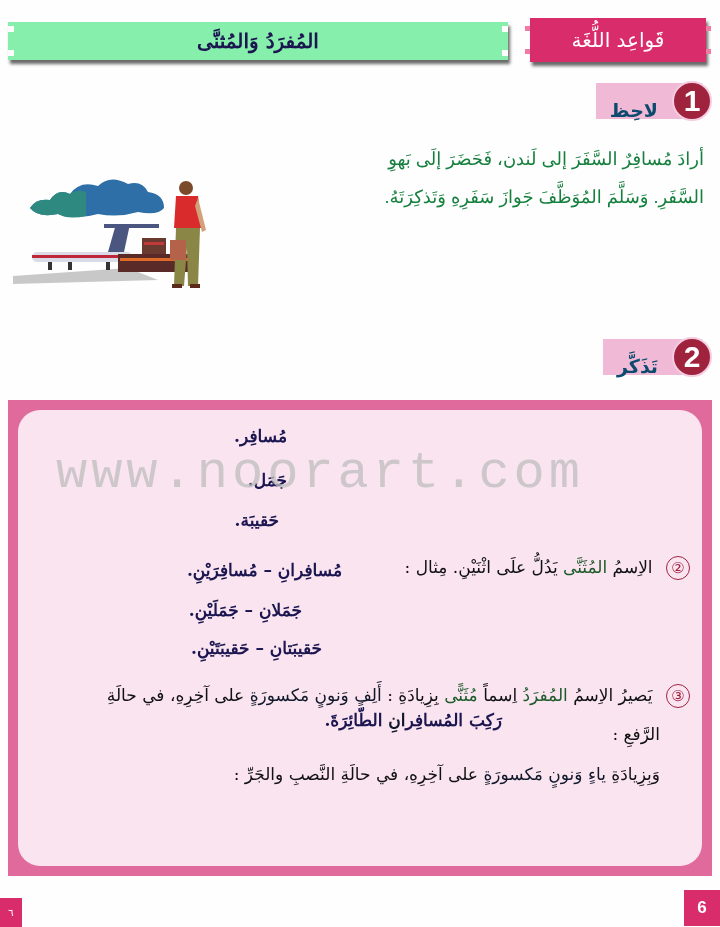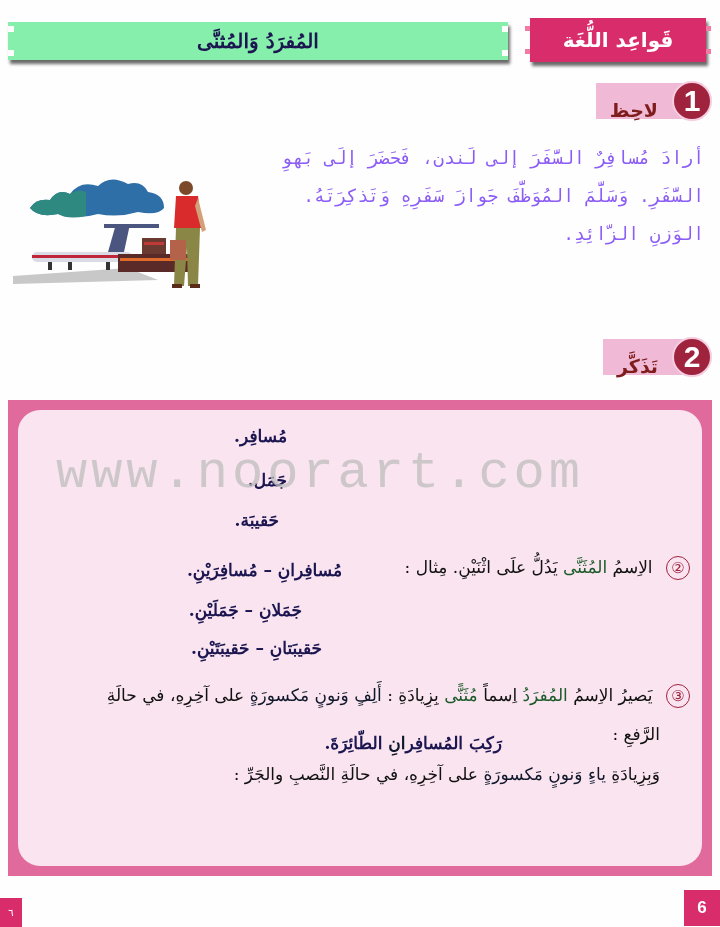--- a/index.html
+++ b/index.html
@@ -12,45 +12,45 @@
     background: #86efac; box-shadow: 2px 4px 3px #6a6a6a;
     display: flex; align-items: center; justify-content: center;
   }
   .hdr-title-bar .notch { position: absolute; width: 6px; height: 6px; background: #fefefe; }
   .hdr-title { font-family: "DejaVu Serif", serif; font-size: 20px; font-weight: bold; color: #1b1550; direction: rtl; }
   .hdr-cat-bar {
     position: absolute; left: 530px; top: 18px; width: 176px; height: 44px;
     background: #d92c6a; box-shadow: 2px 4px 3px #6a6a6a;
     display: flex; align-items: center; justify-content: center;
   }
-  .hdr-cat { font-family: "DejaVu Sans", sans-serif; font-size: 20px; font-weight: bold; color: #fff; direction: rtl; }
+  .hdr-cat { font-family: "DejaVu Sans", sans-serif; font-size: 20px; font-weight: normal; color: #fff; direction: rtl; }
   .notch-px { position: absolute; width: 5px; height: 5px; background: #f07aa2; }
 
   
   .sec-head {
     position: absolute; right: 8px; height: 38px;
     display: flex; flex-direction: row-reverse; align-items: center;
   }
   .sec-num {
     width: 40px; height: 40px; border-radius: 50%; background: #a0233e;
     color: #fff; font-family: "Liberation Sans", sans-serif; font-weight: bold; font-size: 30px;
     display: flex; align-items: center; justify-content: center; position: relative; z-index: 2;
     border: 2px solid #f5cde0;
   }
   .sec-label-box {
     background: #f0b9d6; height: 36px; padding: 0 44px 0 14px; margin-right: -30px;
     display: flex; align-items: center;
   }
-  .sec-label { font-size: 19px; font-weight: bold; color: #7f1d1d; direction: rtl; margin-top: 18px; }
+  .sec-label { font-size: 19px; font-weight: bold; color: #0c4a6e; direction: rtl; margin-top: 18px; }
 
   
   .passage {
     position: absolute; left: 228px; top: 140px; width: 476px;
     direction: rtl; text-align: right;
-    font-family: Liberation Mono, monospace; font-size: 18px; line-height: 38px; color: #8b5cf6;
+    font-family: Liberation Sans, sans-serif; font-size: 18px; line-height: 38px; color: #15803d;
   }
   .passage p { margin: 0; }
 
   
   .illus { position: absolute; left: 8px; top: 158px; width: 210px; height: 140px; }
 
   
   .rem-box {
     position: absolute; left: 8px; top: 400px; width: 704px; height: 476px;
     background: #e06a9c; padding: 10px;
@@ -108,21 +108,20 @@
 <div class="sec-head" style="top:82px">
   <div class="sec-num">1</div>
   <div class="sec-label-box">
     <span class="sec-label">لاحِظ</span>
   </div>
 </div>
 
 <div class="passage">
   <p>أرادَ مُسافِرٌ السَّفَرَ إلى لَندن، فَحَضَرَ إلَى بَهوِ</p>
   <p>السَّفَرِ. وَسَلَّمَ المُوَظَّفَ جَوازَ سَفَرِهِ وَتَذكِرَتَهُ.</p>
-  <p>الوَزنِ الزّائِدِ.</p>
 </div>
 
 <svg class="illus" viewBox="0 0 210 140">
   <path d="M22 50 Q28 40 42 42 Q50 30 62 36 Q72 22 90 28 Q102 16 120 26 Q134 22 140 34 Q156 36 156 50 Q150 58 130 54 Q110 60 90 56 Q70 62 50 56 Q30 60 22 50 Z" fill="#2f6fa8"></path>
   <path d="M22 50 Q28 40 42 42 Q50 30 62 36 Q70 30 78 34 L78 58 Q60 62 50 56 Q30 60 22 50 Z" fill="#2e8a80"></path>
   <path d="M5 118 L120 110 L150 122 L5 126 Z" fill="#c8c8c8"></path>
   <rect x="24" y="94" width="100" height="10" rx="5" fill="#d9dbe6"></rect>
   <rect x="24" y="97" width="95" height="3" fill="#c0263a"></rect>
   <path d="M100 94 L108 66 L122 66 L116 94 Z" fill="#4a5680"></path>
   <rect x="96" y="66" width="55" height="4" fill="#4a5680"></rect>
@@ -162,21 +161,21 @@
     </div>
     <div class="ex" style="right:360px;top:150px">مُسافِرانِ – مُسافِرَيْنِ.</div>
     <div class="ex" style="right:400px;top:190px">جَمَلانِ – جَمَلَيْنِ.</div>
     <div class="ex" style="right:380px;top:228px">حَقيبَتانِ – حَقيبَتَيْنِ.</div>
 
     <div class="rule" style="top:274px;left:10px">
       <span class="rule-num">③</span>
       <span>يَصيرُ الاِسمُ </span><span class="green">المُفرَدُ</span><span> اِسماً </span><span class="green">مُثَنًّى</span><span> بِزِيادَةِ : </span><span class="red">أَلِفٍ وَنونٍ مَكسورَةٍ</span><span> على آخِرِهِ، في حالَةِ</span>
     </div>
     <div class="rule" style="top:314px;right:42px">الرَّفعِ :</div>
-    <div class="ex" style="top:323px;right:200px">
+    <div class="ex" style="top:300px;right:200px">
       <span>رَكِبَ المُسافِر</span><span class="red">انِ</span><span> الطّائِرَةَ.</span>
     </div>
     <div class="rule" style="top:354px;right:42px">
       <span>وَبِزِيادَةِ </span><span class="red">ياءٍ وَنونٍ مَكسورَةٍ</span><span> على آخِرِهِ، في حالَةِ النَّصبِ والجَرِّ :</span>
     </div>
   </div>
 </div>
 
 <div class="watermark">www.noorart.com</div>
 

